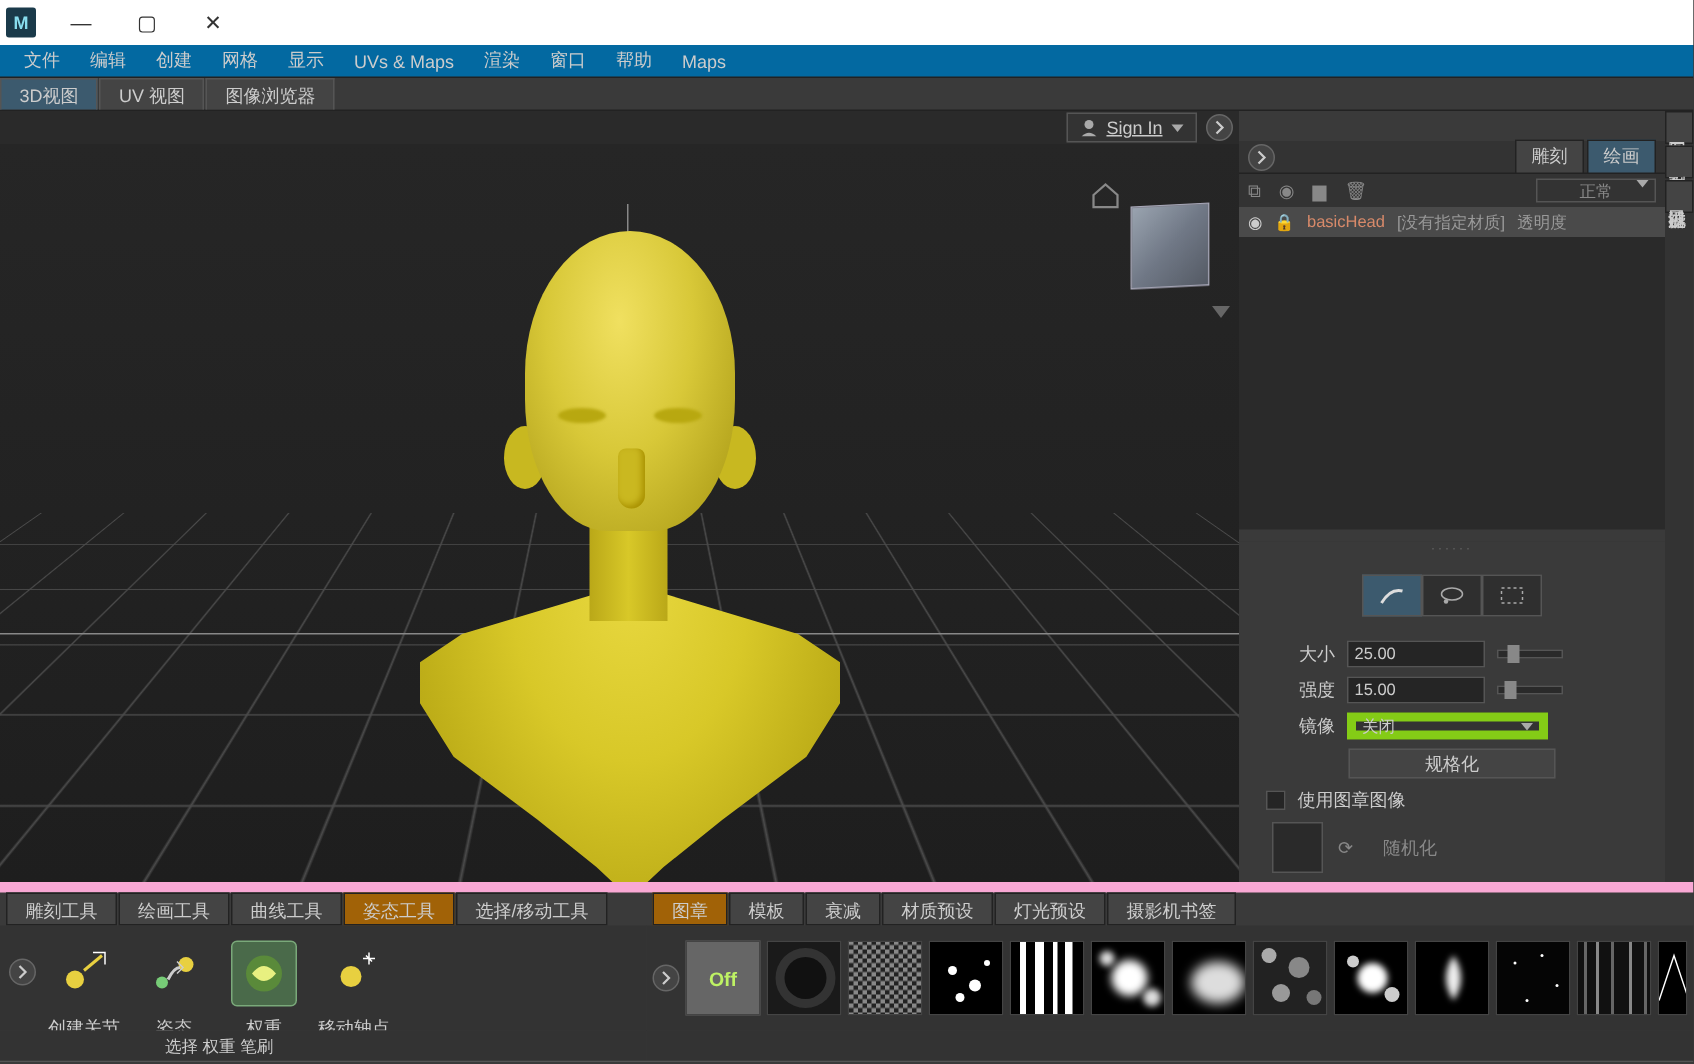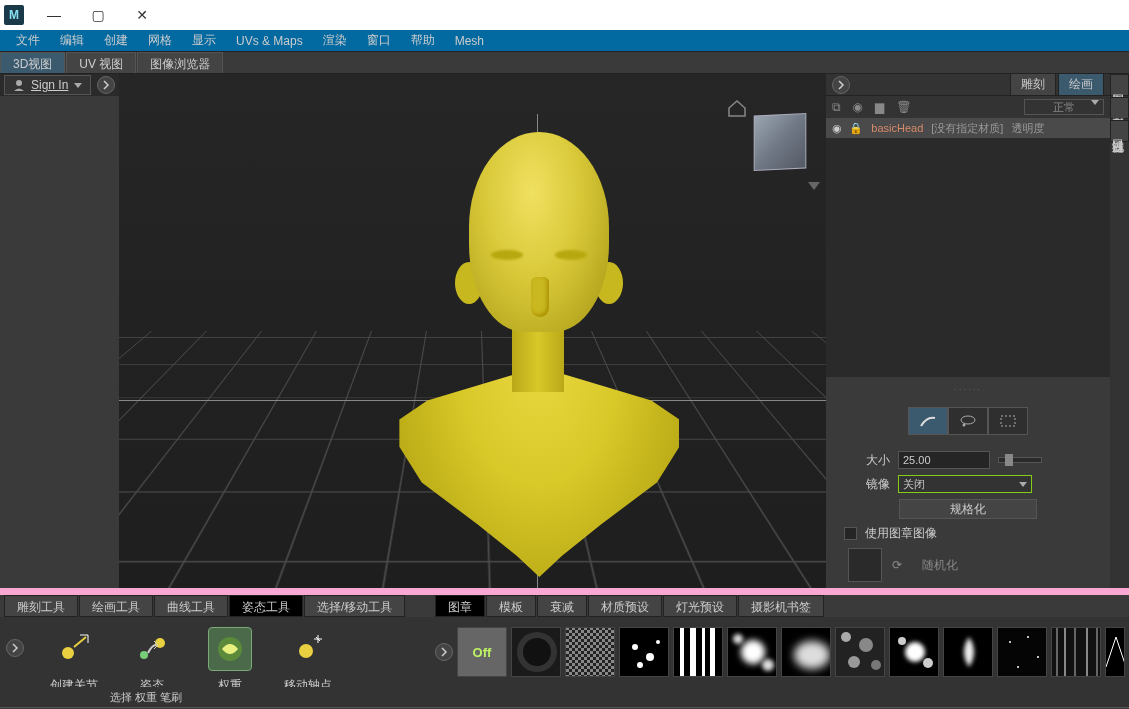--- a/index.html
+++ b/index.html
@@ -15,21 +15,21 @@
 .menubar { height: 22px; background: #0369a1; display: flex; align-items: center; padding: 0 6px; border-bottom: 1px solid #222; }
 .menubar .item { padding: 2px 10px; color: #ccc; font-size: 12px; }
 
 
 .viewtabs { height: 22px; background: #3a3a3a; display: flex; align-items: stretch; border-bottom: 1px solid #222; }
 .viewtabs .tab { padding: 3px 12px; background: #444; border: 1px solid #555; border-bottom: none; color: #ccc; margin-right: 1px; }
 .viewtabs .tab.active { background: #3c5a6e; }
 
 
 .main { display: flex; height: 514px; }
-.viewport-area { width: 826px; display: flex; flex-direction: row; text-decoration: underline; }
+.viewport-area { width: 826px; display: flex; flex-direction: column; text-decoration: underline; }
 .right-area { width: 303px; display: flex; background: #3a3a3a; }
 
 
 .vpheader { height: 22px; background: #2a2a2a; display: flex; align-items: center; justify-content: flex-end; padding: 0 4px; gap: 6px; }
 .signin { display: flex; align-items: center; gap: 6px; padding: 2px 8px; border: 1px solid #555; background: #333; }
 .triangle-down { width: 0; height: 0; border-left: 4px solid transparent; border-right: 4px solid transparent; border-top: 5px solid #aaa; }
 .circle-btn { width: 18px; height: 18px; border-radius: 50%; background: #444; border: 1px solid #666; display: flex; align-items: center; justify-content: center; }
 
 
 .viewport { flex: 1; position: relative; overflow: hidden; background: linear-gradient(180deg, #262626 0%, #1e1e1e 100%); }
@@ -55,21 +55,21 @@
 
 
 .home-ico { position: absolute; right: 78px; top: 24px; width: 22px; height: 20px; }
 .home-ico svg { fill: #888; }
 .viewcube { position: absolute; right: 18px; top: 40px; width: 56px; height: 56px;
   background: linear-gradient(135deg,#9aa4b0 0%, #707886 50%, #545a64 100%);
   border: 1px solid #aab; transform: rotateX(8deg) rotateY(-20deg); }
 .viewcube-tri { position: absolute; right: 6px; top: 108px; width: 0; height: 0; border-left: 6px solid transparent; border-right: 6px solid transparent; border-top: 8px solid #666; }
 
 
-.rpanels { flex: 1; display: flex; flex-direction: column; }
+.rpanels { flex: 1; display: flex; flex-direction: column; margin-top: 20px; }
 .rtop { height: 22px; display: flex; align-items: center; padding: 0 6px; gap: 6px; background: #333; border-bottom: 1px solid #222; }
 .rtabs { margin-left: auto; display: flex; gap: 2px; }
 .rtab { padding: 2px 10px; background: #444; border: 1px solid #222; }
 .rtab.active { background: #3c5a6e; }
 .layer-toolbar { height: 22px; background: #333; display: flex; align-items: center; padding: 0 6px; gap: 12px; color: #888; }
 .layer-toolbar .spacer { flex: 1; }
 .blend { width: 80px; height: 16px; background: #333; border: 1px solid #555; color: #888; display: flex; align-items: flex-start; justify-content: center; font-size: 11px; position: relative; }
 .blend .triangle-down { position: absolute; right: 4px; }
 .layer-row { height: 20px; background: #4a4a4a; display: flex; align-items: center; padding: 0 6px; gap: 8px; font-size: 11px; }
 .layer-row .obj { color: #d88a6a; }
@@ -78,42 +78,42 @@
 .layer-handle { height: 8px; background: #3a3a3a; color: #666; text-align: center; letter-spacing: 2px; font-size: 8px; }
 
 
 .brushprops { background: #3a3a3a; padding: 14px 12px 6px; }
 .modebar { display: flex; justify-content: center; gap: 0; margin-bottom: 16px; }
 .modebtn { width: 40px; height: 28px; background: #2f2f2f; border: 1px solid #555; display: flex; align-items: center; justify-content: center; }
 .modebtn.active { background: #3c5a6e; }
 .prop-row { display: flex; align-items: center; gap: 8px; margin-bottom: 6px; }
 .prop-row .lbl { width: 52px; text-align: right; color: #ccc; }
 .prop-row input[type=text] { width: 92px; height: 18px; background: #252525; border: 1px solid #555; color: #ccc; padding: 0 4px; font-size: 11px; }
-.prop-row select, .prop-row .sel { width: 134px; height: 18px; background: #333; border: 1px solid #84cc16; color: #ccc; font-size: 11px; position: relative; padding: 0 4px; display: flex; align-items: center; }
+.prop-row select, .prop-row .sel { width: 134px; height: 18px; background: #333; border: 6px solid #84cc16; color: #ccc; font-size: 11px; position: relative; padding: 0 4px; display: flex; align-items: center; }
 .prop-row .sel .triangle-down { position: absolute; right: 4px; }
 .slider { width: 44px; height: 6px; background: #2a2a2a; border: 1px solid #555; position: relative; }
 .slider .thumb { position: absolute; width: 8px; height: 12px; background: #888; top: -4px; }
 .prop-row .chk { width: 13px; height: 13px; background: #252525; border: 1px solid #555; }
 .normbtn { width: 138px; height: 20px; margin: 6px auto; background: #444; border: 1px solid #555; display: flex; align-items: center; justify-content: center; color: #ccc; }
 .stamp-row { display: flex; align-items: center; gap: 10px; margin-top: 6px; padding-left: 10px; color: #888; }
 .stamp-thumb { width: 34px; height: 34px; background: #2a2a2a; border: 1px solid #555; }
 
 
 .sidetabs { width: 19px; background: #333; display: flex; flex-direction: column; }
 .sidetab { writing-mode: vertical-rl; padding: 10px 2px; background: #444; border: 1px solid #222; margin-bottom: 1px; color: #ccc; text-align: center; }
 
 
 .bottom { display: flex; height: 119px; background: #3a3a3a; border-top: 7px solid #f9a8d4; }
 .botleft { width: 534px; display: flex; flex-direction: column; }
 .botright { flex: 1; display: flex; flex-direction: column; }
 .trayt-tabs { height: 22px; display: flex; align-items: stretch; padding-left: 4px; }
 .trayt-tabs .tab { padding: 3px 12px; background: #444; border: 1px solid #222; margin-right: 1px; }
-.trayt-tabs .tab.active { background: #000000; }
+.trayt-tabs .tab.active { background: #a16207; }
 .tray { flex: 1; display: flex; align-items: flex-start; padding: 6px; gap: 4px; background: #333; overflow: hidden; }
-.tool { width: 56px; display: flex; flex-direction: column; align-items: center; gap: 6px; padding: 4px 0; color: #ccc; margin-left: 18px; }
+.tool { width: 56px; display: flex; flex-direction: column; align-items: center; gap: 6px; padding: 4px 0; color: #ccc; }
 .tool .ico { width: 44px; height: 44px; display: flex; align-items: center; justify-content: center; border-radius: 4px; }
 .tool.active .ico { background: #4a6a4a; border: 1px solid #7aa97a; }
 .tray-hint { height: 20px; background: #333; color: #ccc; padding-left: 110px; display: flex; align-items: center; font-size: 11px; }
 
 
 .stamps { flex: 1; display: flex; align-items: center; padding: 4px 4px; gap: 4px; background: #333; overflow: hidden; }
 .stamp { width: 50px; height: 50px; background: #1a1a1a; border: 1px solid #444; display: flex; align-items: center; justify-content: center; font-size: 10px; color: #ccc; overflow: hidden; }
 .offstamp { background: #666; color: #bef264; font-weight: bold; font-size: 13px; }
 
 
@@ -134,21 +134,21 @@
 <div class="menubar">
   <div class="item">文件</div>
   <div class="item">编辑</div>
   <div class="item">创建</div>
   <div class="item">网格</div>
   <div class="item">显示</div>
   <div class="item">UVs &amp; Maps</div>
   <div class="item">渲染</div>
   <div class="item">窗口</div>
   <div class="item">帮助</div>
-  <div class="item">Mesh</div>
+  <div class="item">Maps</div>
 </div>
 
 <div class="viewtabs">
   <div class="tab active">3D视图</div>
   <div class="tab">UV 视图</div>
   <div class="tab">图像浏览器</div>
 </div>
 
 <div class="main">
 
@@ -248,20 +248,27 @@
           </div>
         </div>
         <div class="prop-row">
           <div class="lbl">大小</div>
           <input type="text" value="25.00" style="">
           <div class="slider">
               <div class="thumb" style="left:6px"></div>
             </div>
         </div>
         <div class="prop-row">
+          <div class="lbl">强度</div>
+          <input type="text" value="15.00" style="">
+          <div class="slider">
+              <div class="thumb" style="left:4px"></div>
+            </div>
+        </div>
+        <div class="prop-row">
           <div class="lbl">镜像</div>
           <div class="sel">
             <span>关闭</span>
             <span class="triangle-down"></span>
           </div>
         </div>
         <div class="normbtn">
             <span>规格化</span>
           </div>
         <div class="prop-row" style="padding-left:6px">

